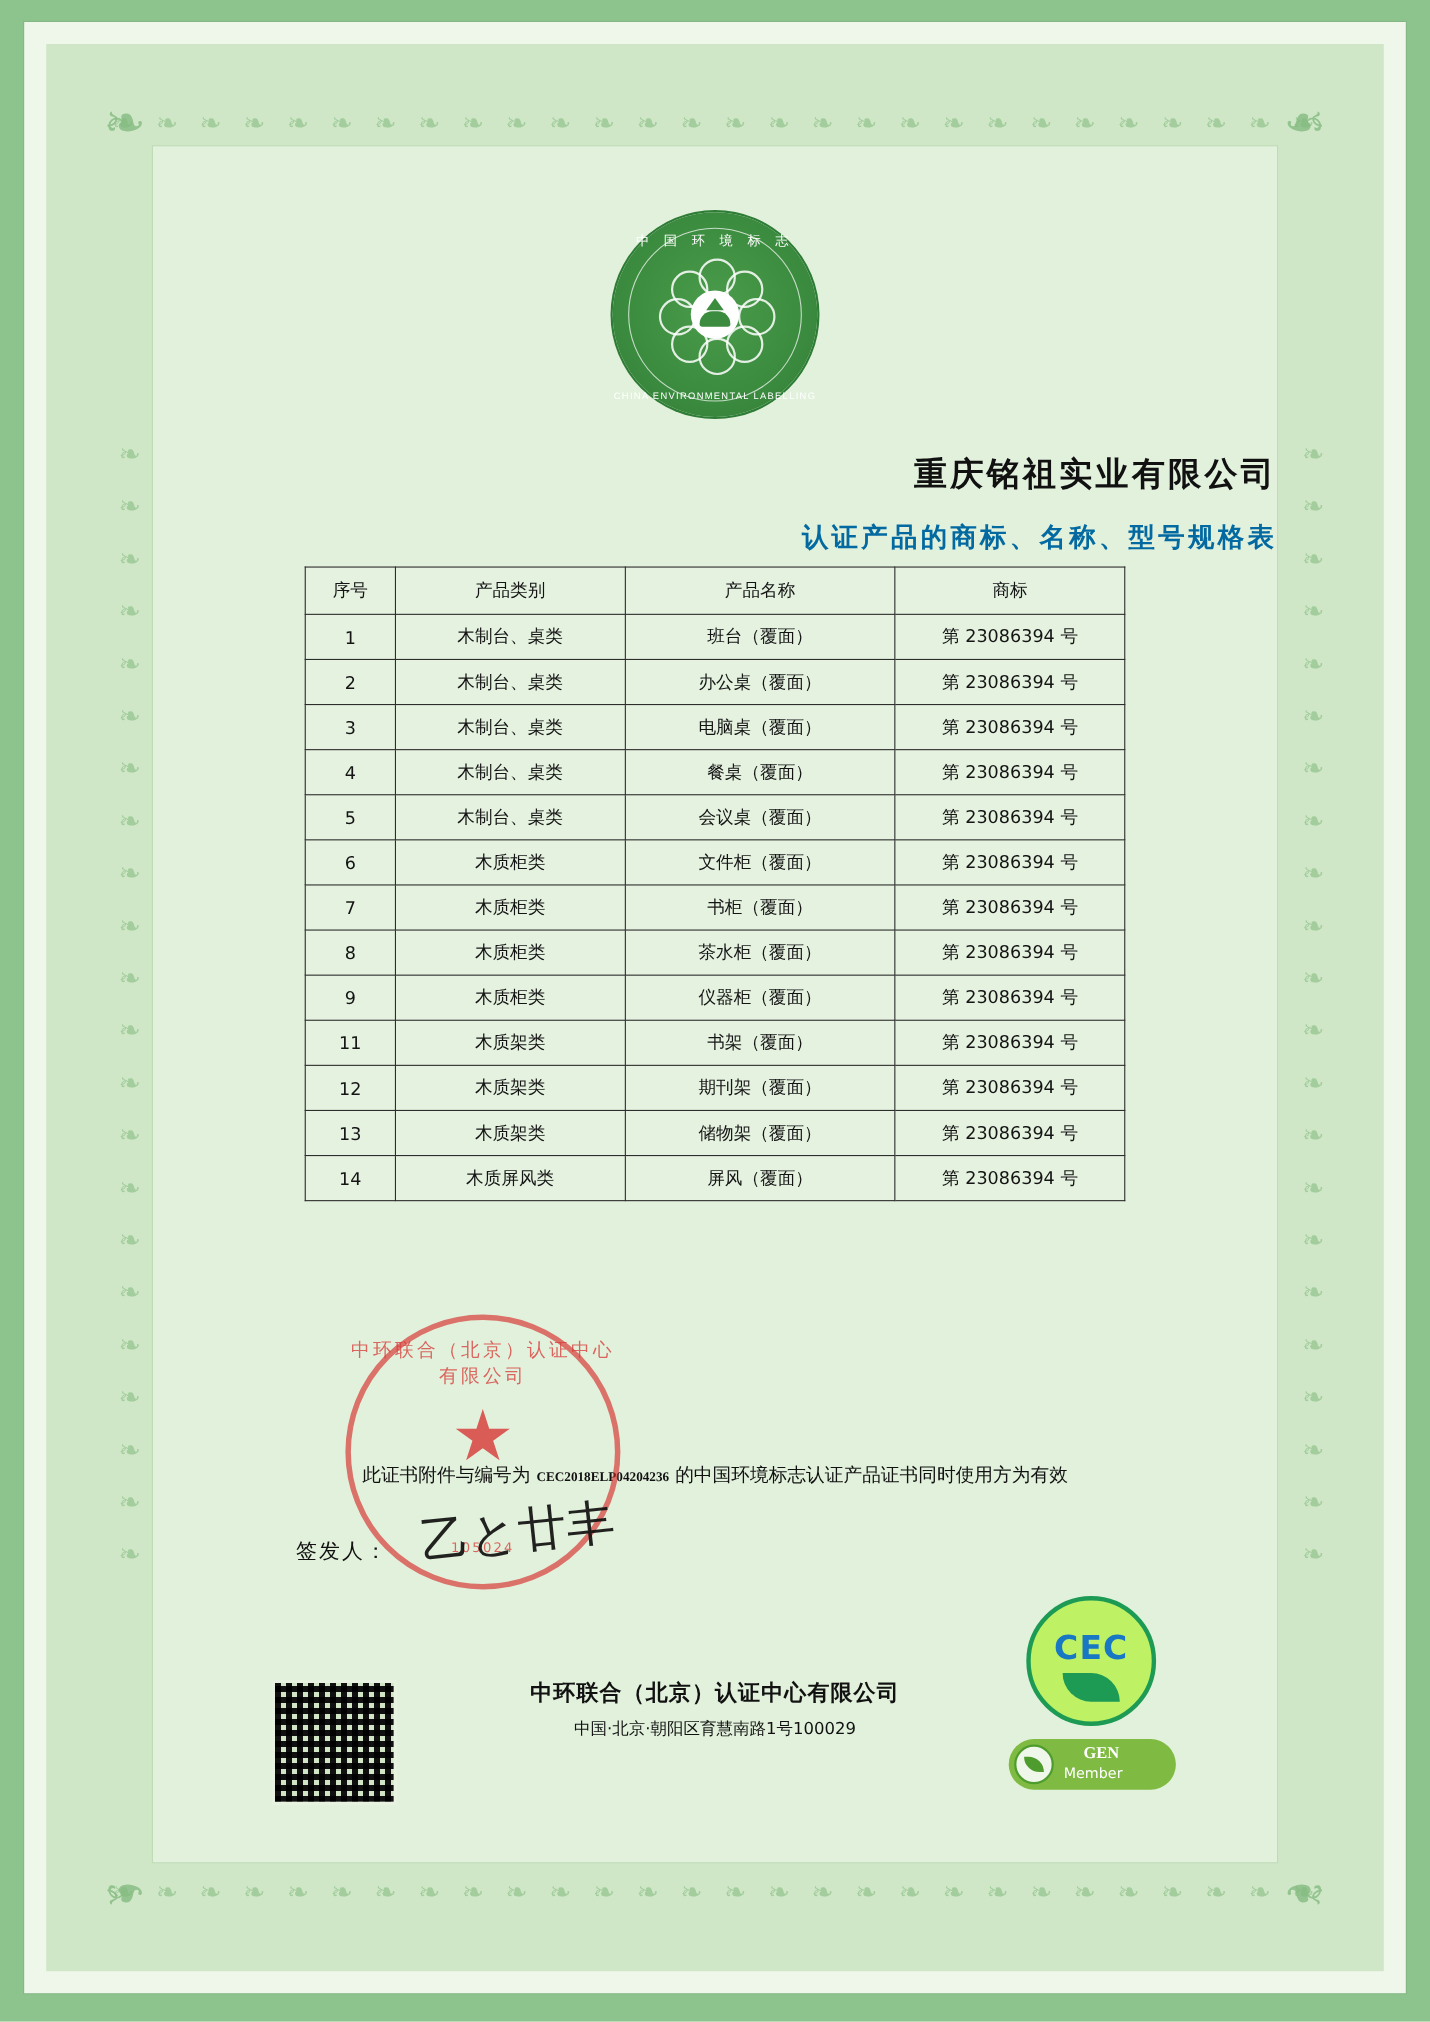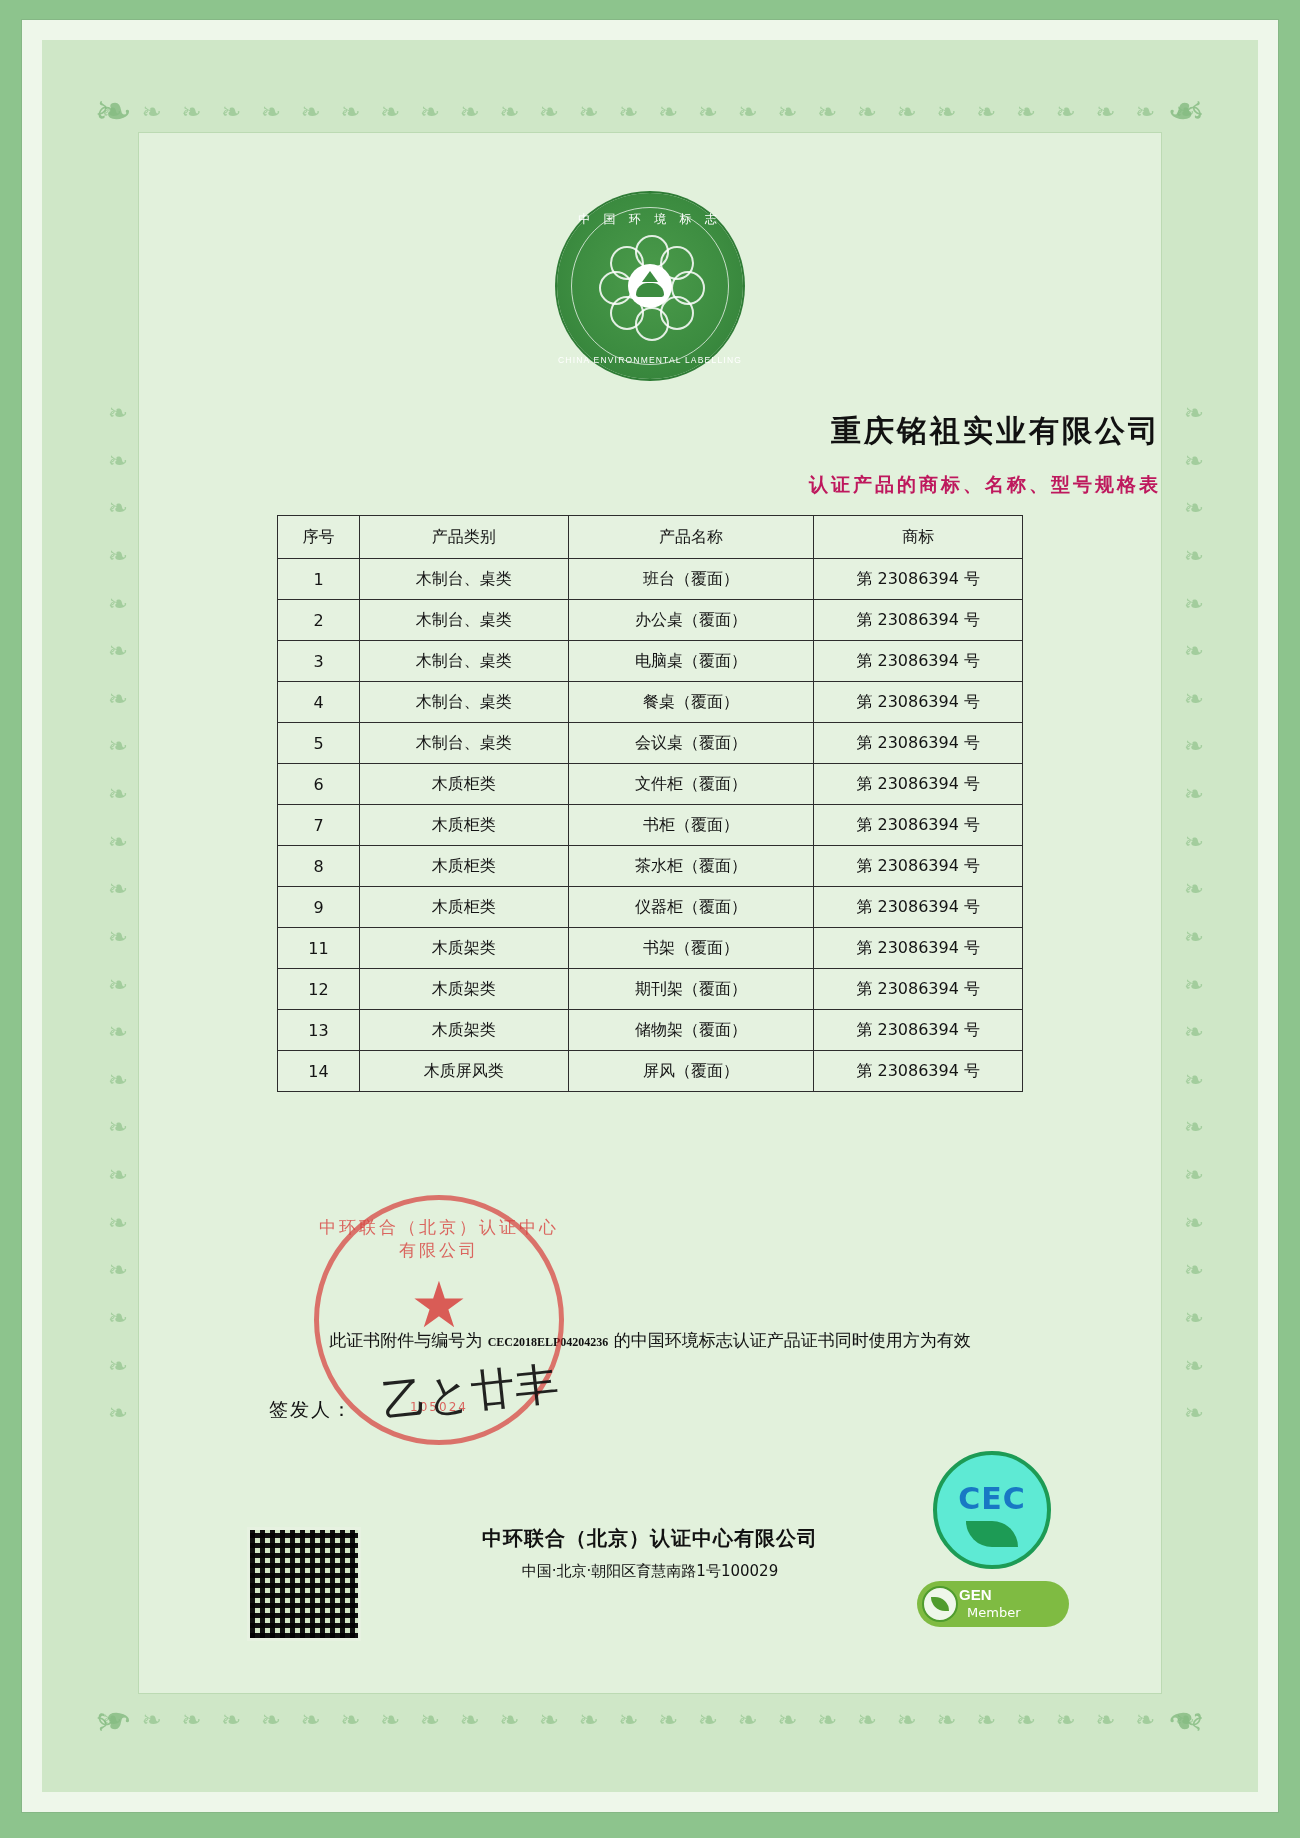--- a/index.html
+++ b/index.html
@@ -175,24 +175,24 @@
   }
   .title-main {
     font-size: 30px;
     font-weight: bold;
     letter-spacing: 3px;
     color: #111;
     margin-bottom: 20px;
     font-family: "DejaVu Sans", "Liberation Sans", sans-serif;
   }
   .title-sub {
-    font-size: 19px;
+    font-size: 24px;
     font-weight: bold;
     letter-spacing: 3px;
-    color: #be185d;
+    color: #0369a1;
     font-family: "DejaVu Sans", "Liberation Sans", sans-serif;
   }
 
   
   .table-wrap {
     position: absolute;
     left: 138px;
     right: 138px;
     top: 382px;
   }
@@ -322,21 +322,21 @@
   
   .cec {
     position: absolute;
     right: 110px;
     top: 1318px;
     width: 118px;
     height: 118px;
     border-radius: 50%;
     border: 4px solid #1d9b55;
     box-sizing: border-box;
-    background: #5eead4;
+    background: #bef264;
   }
   .cec .cec-txt {
     position: absolute;
     left: 0; right: 0; top: 26px;
     text-align: center;
     font-size: 30px;
     font-weight: bold;
     color: #1878c4;
     letter-spacing: 1px;
     font-family: "DejaVu Sans", sans-serif;
@@ -369,21 +369,21 @@
     box-sizing: border-box;
   }
   .gen .gen-circle:after {
     content: "";
     position: absolute;
     left: 7px; top: 9px;
     width: 18px; height: 14px;
     background: #4f9c2e;
     border-radius: 0 14px 0 14px;
   }
-  .gen .gen-l1 { position: absolute; left: 42px; top: 5px; font-size: 15px; font-weight: bold; font-family: Liberation Sans, sans-serif;}
+  .gen .gen-l1 { position: absolute; left: 68px; top: 5px; font-size: 15px; font-weight: bold; font-family: Liberation Serif, serif;}
   .gen .gen-l2 { position: absolute; left: 50px; top: 24px; font-size: 13px; font-family: "DejaVu Sans", sans-serif;}
 </style>
 </head>
 <body>
 
 <div class="page">
   <div class="frame-white"></div>
   <div class="frame-green">
 
     <div class="edge-band band-top">❧ ❧ ❧ ❧ ❧ ❧ ❧ ❧ ❧ ❧ ❧ ❧ ❧ ❧ ❧ ❧ ❧ ❧ ❧ ❧ ❧ ❧ ❧ ❧ ❧ ❧ ❧ ❧ ❧ ❧</div>

